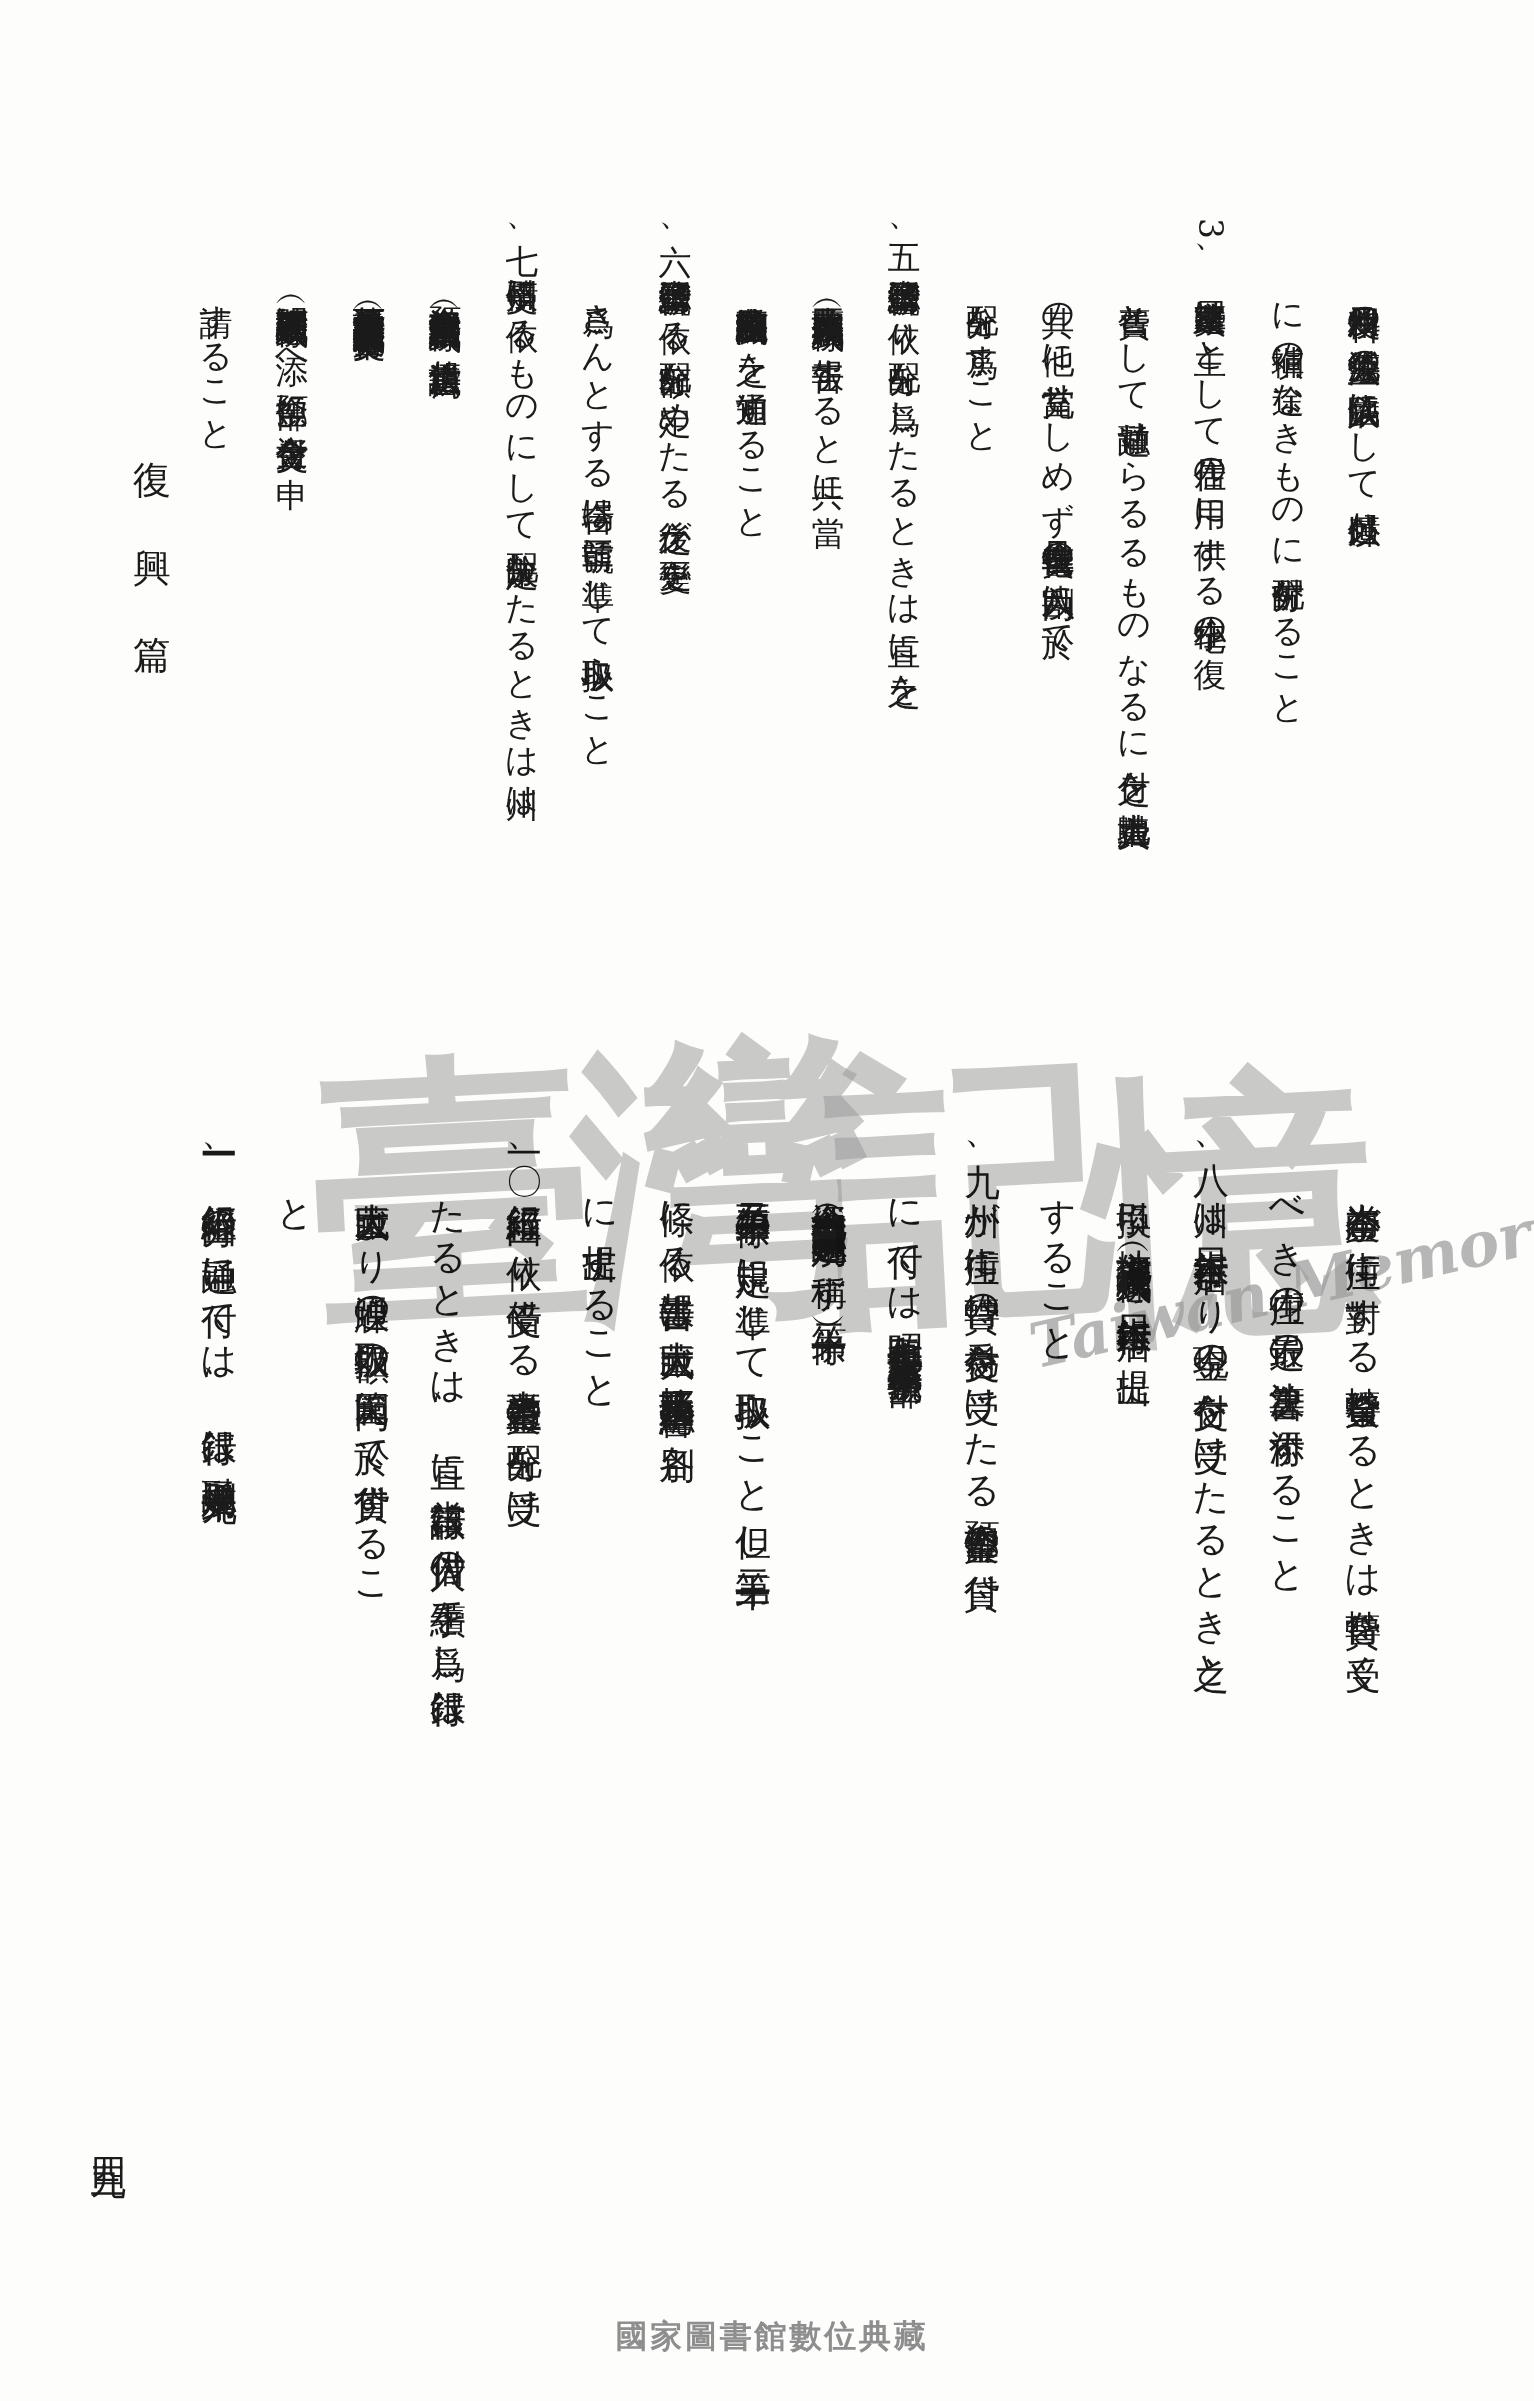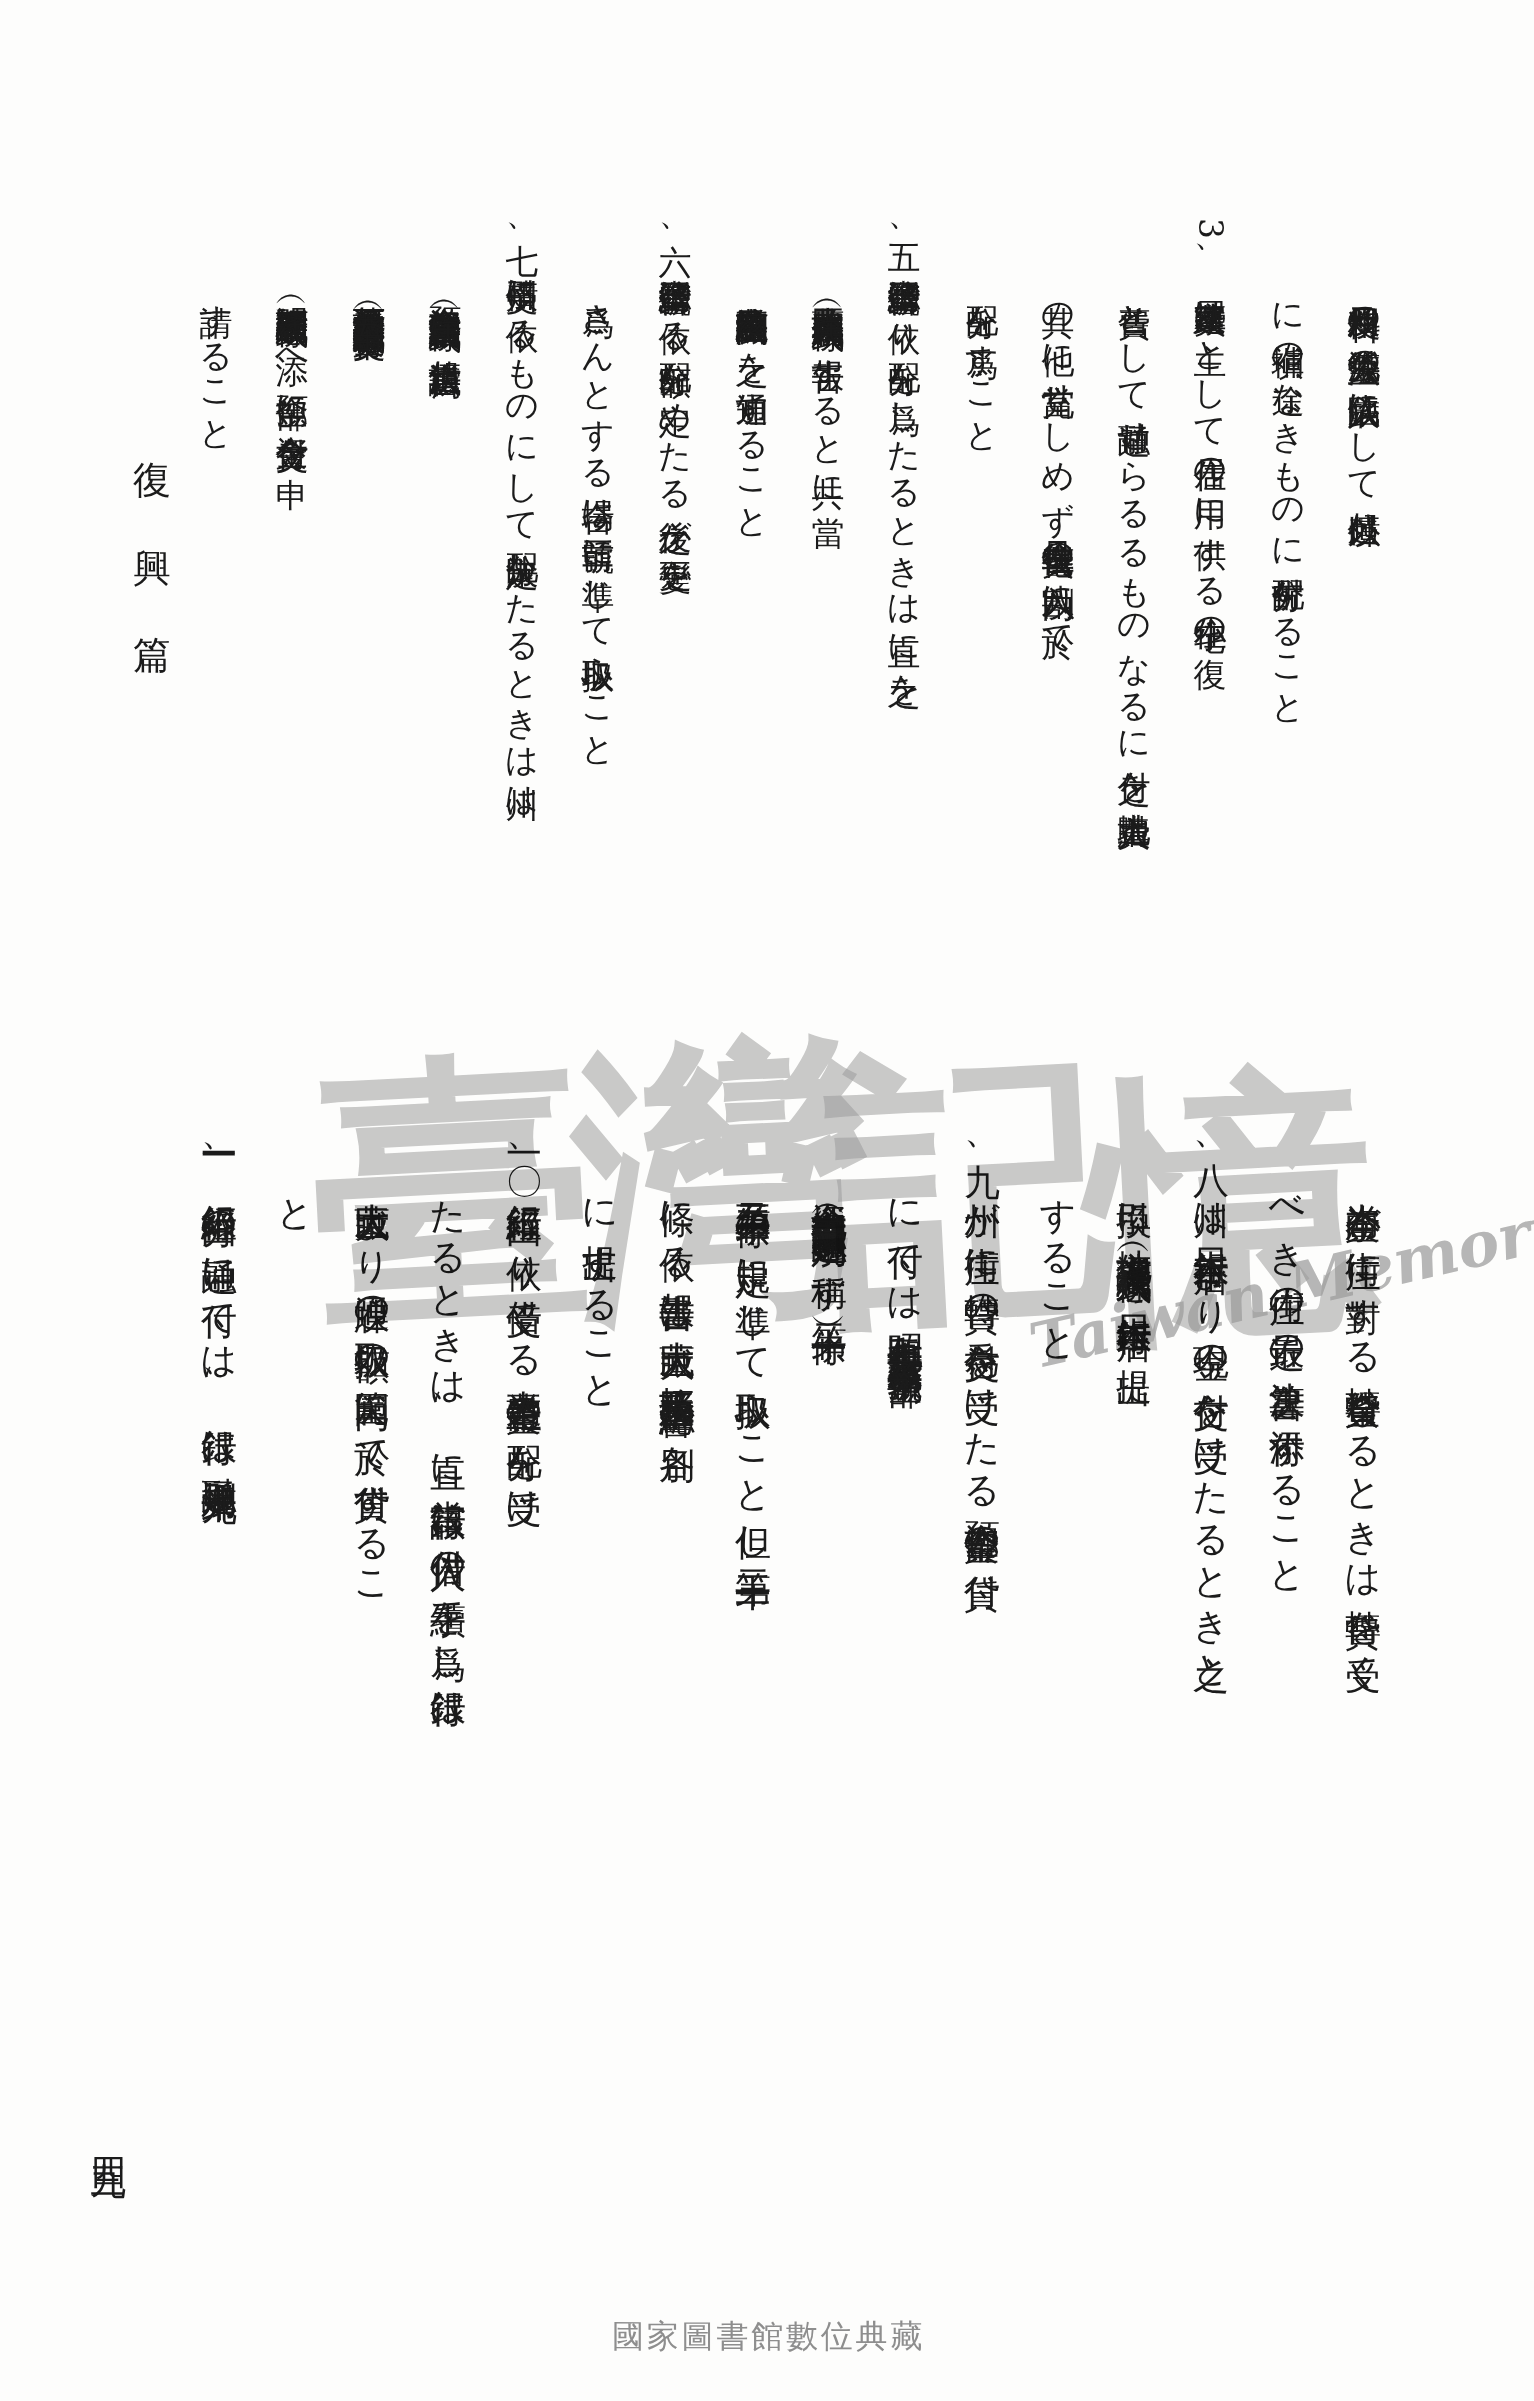--- a/index.html
+++ b/index.html
@@ -28,21 +28,21 @@
   }
   #page-number{
     position:absolute;left:83px;top:2130px;
     writing-mode:vertical-rl;
     font-size:36px;letter-spacing:4.7px;
     color:#1b1b1b;
   }
   #archive-caption{
     position:absolute;left:612px;top:2315px;width:320px;
     font-size:32px;letter-spacing:2.8px;
-    font-weight:400;color:#8e8e8e;
+    font-weight:700;color:#8e8e8e;text-align:center;
   }
   #watermark-layer{
     position:absolute;left:0;top:0;width:100%;height:100%;
     pointer-events:none;
     mix-blend-mode:multiply;
   }
   .wm-char{
     position:absolute;
     color:#9b9b9b;opacity:.52;
     font-weight:700;

